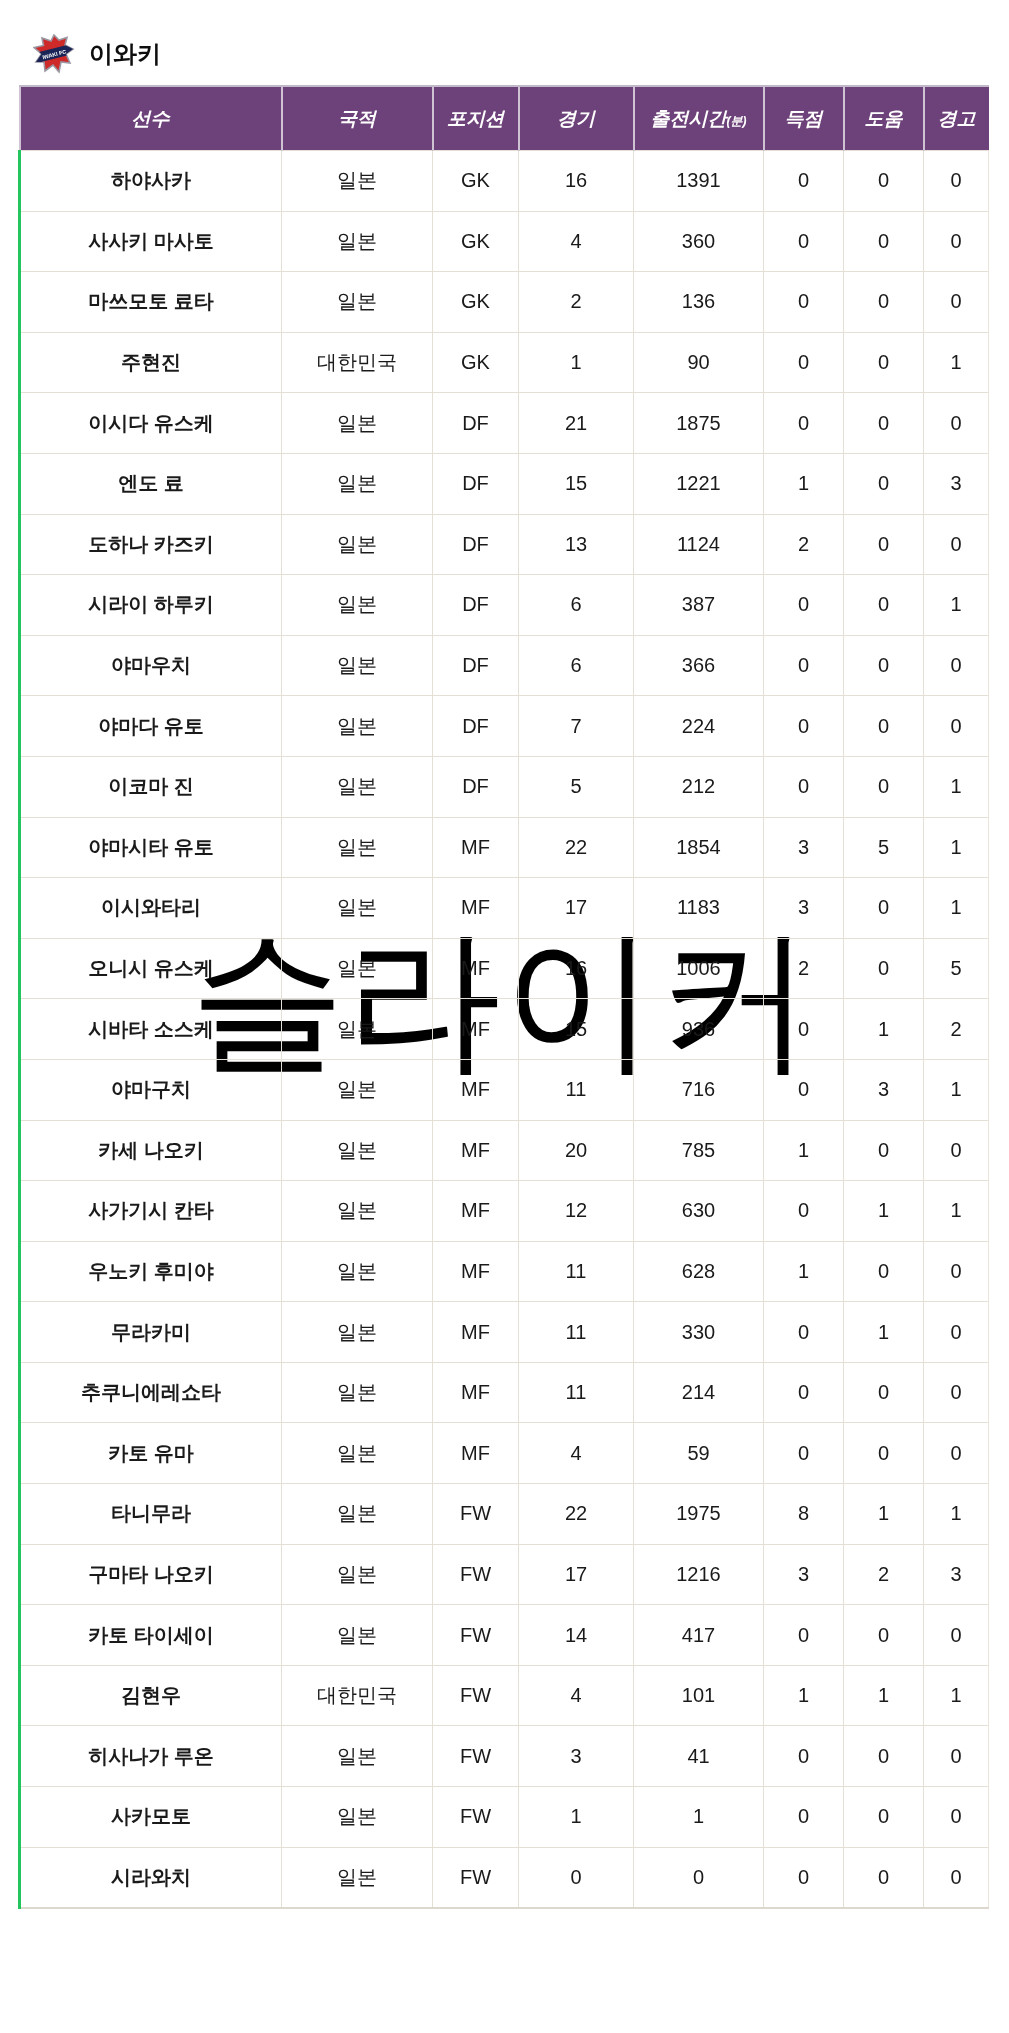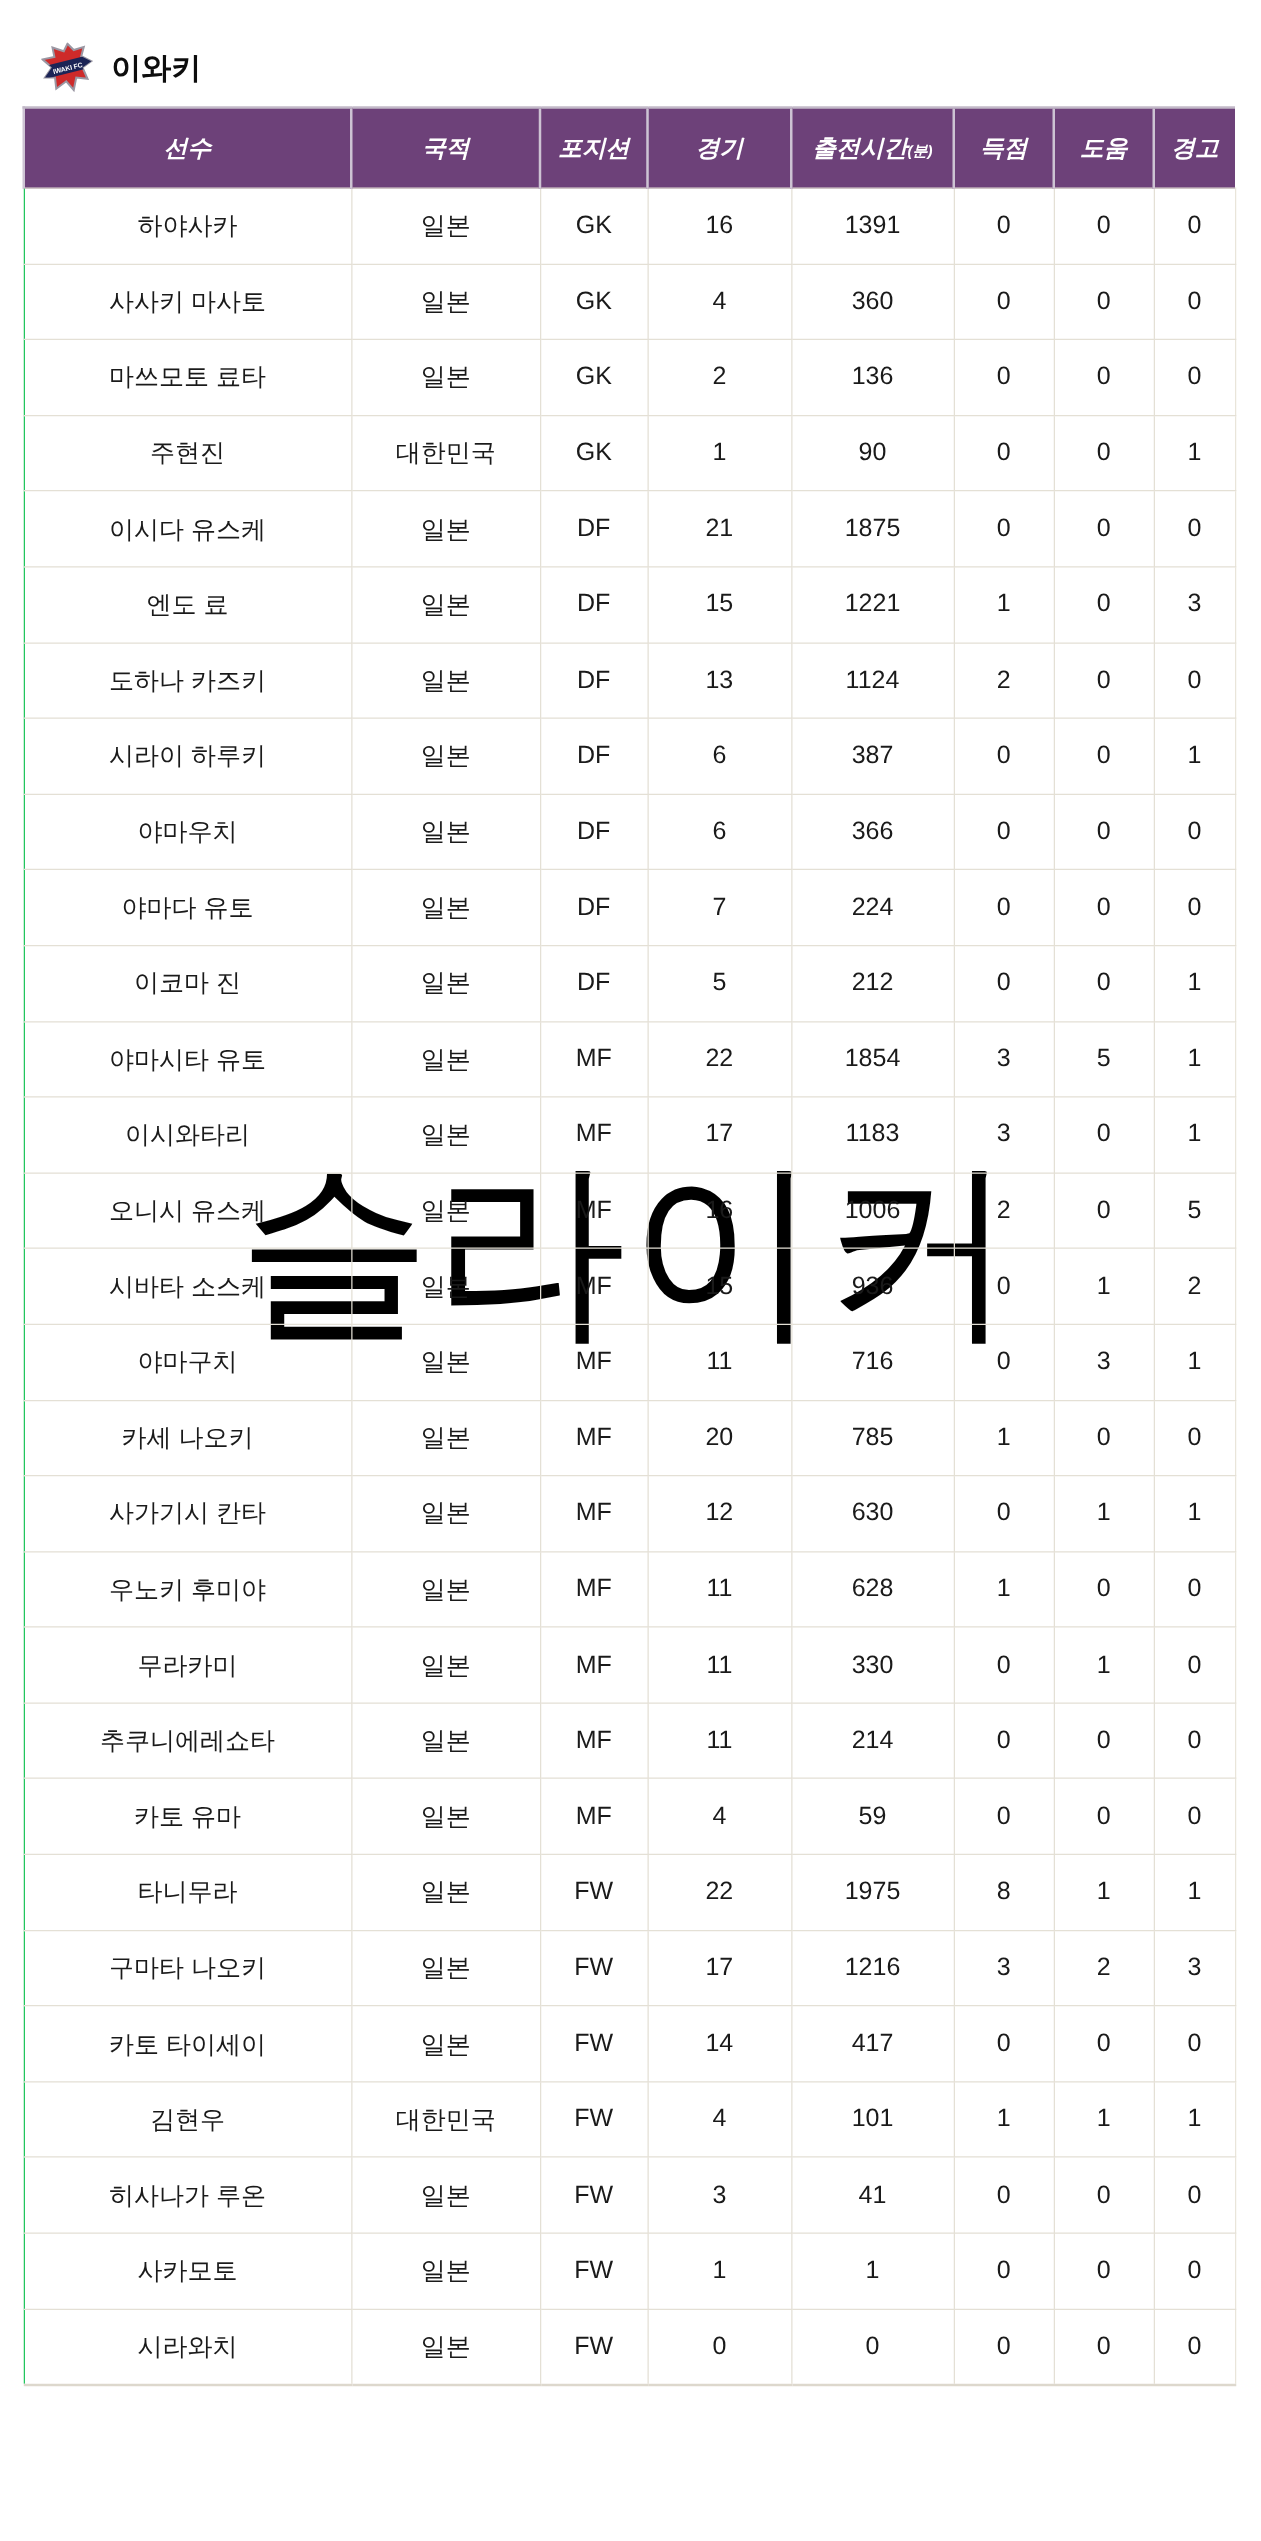--- a/index.html
+++ b/index.html
@@ -37,21 +37,21 @@
   }
   table.stats thead th:first-child{border-left:2px solid #cdc3d3;}
   .hdr-suffix{font-size:12px;font-weight:600;}
   table.stats tbody td{
     height:59.6px;background:transparent;
     border:1px solid #e4e0d5;
     font-size:20px;color:#1a1a1a;text-align:center;vertical-align:middle;
     padding:0;overflow:hidden;white-space:nowrap;
   }
   table.stats tbody tr:last-child td{border-bottom:2px solid #ddd8cd;}
-  table.stats tbody td:first-child{border-left:1px solid #22c55e;}
+  table.stats tbody td:first-child{border-left:3px solid #22c55e;font-weight:bold;}
   table.stats tbody td:last-child{border-right:1px solid #e9e5da;}
 </style>
 </head>
 <body>
 
 <div class="team-header">
   <span class="team-logo">
     <svg width="42" height="40" viewBox="0 0 42 40" aria-hidden="true">
       <defs>
         <clipPath id="crestClip">

